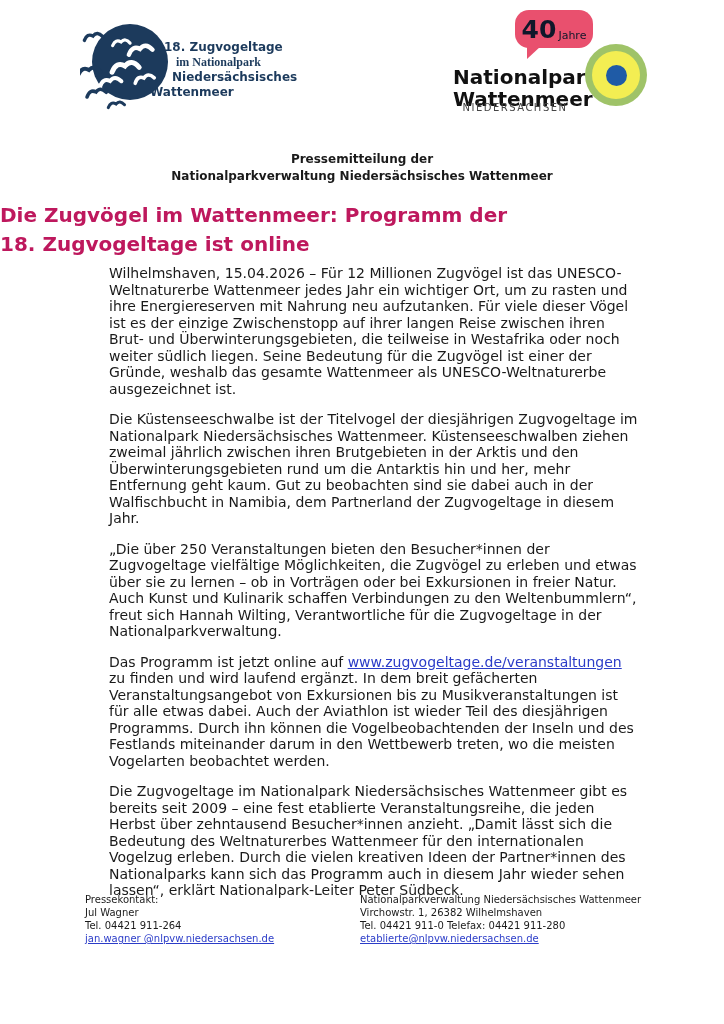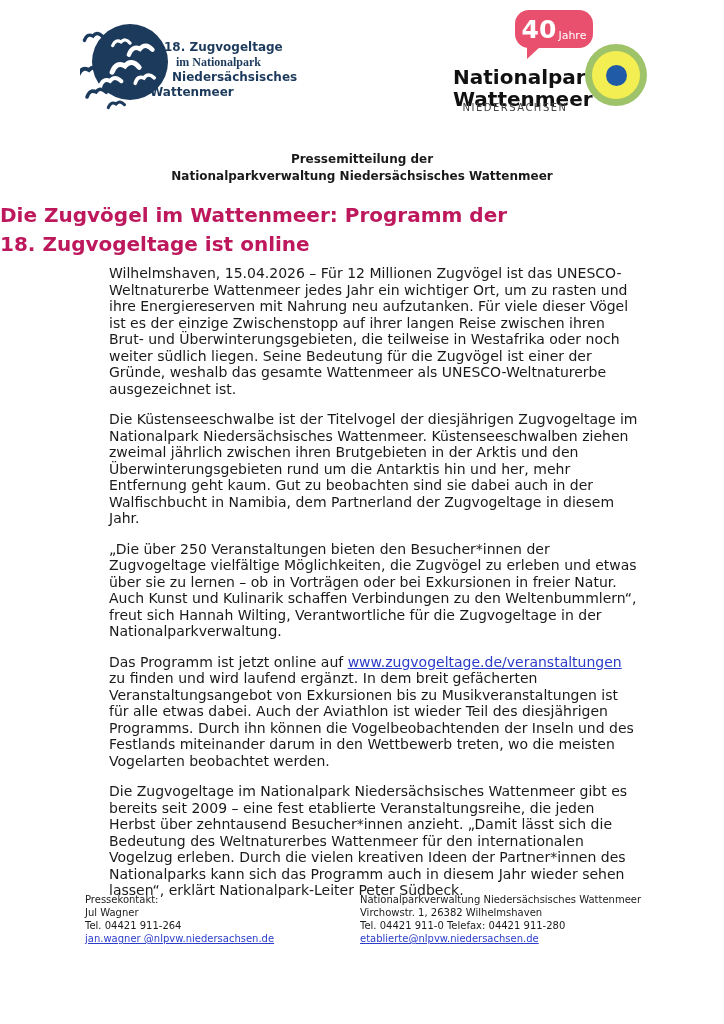--- a/index.html
+++ b/index.html
@@ -19,21 +19,21 @@
   .logo-left-text{position:absolute; left:70px; top:24px; font-weight:bold;
     font-size:12px; line-height:15px; color:var(--navy); white-space:nowrap;}
   .logo-left-text .l1{padding-left:14px; display:block;}
   .logo-left-text .l2{padding-left:26px; display:block;font-family:Liberation Serif, serif;}
   .logo-left-text .l3{padding-left:22px; display:block;}
   .logo-left-text .l4{padding-left:0; display:block;}
 
   .logo-right{position:absolute; left:453px; top:8px; width:205px; height:115px;}
   .badge{position:absolute; left:62px; top:2px; width:78px; height:38px;
     background:var(--pink); border-radius:14px; display:flex; align-items:flex-end;
-    justify-content:center; color:#ffffff; padding-bottom:5px;}
+    justify-content:center; color:#0f172a; padding-bottom:5px;}
   .badge::after{content:""; position:absolute; left:12px; bottom:-11px; width:0; height:0;
     border-top:13px solid var(--pink); border-right:14px solid transparent;}
   .badge-num{font-size:25px; font-weight:bold; line-height:26px;}
   .badge-word{font-size:11px; line-height:14px; margin-left:2px;}
   .np-title{position:absolute; left:0; top:58px; width:124px; text-align:center;
     font-weight:bold; font-size:20px; line-height:22px; color:#111111;}
   .np-title span{display:block;}
   .np-sub{position:absolute; left:0; top:94px; width:124px; text-align:center;
     font-size:10px; letter-spacing:1.5px; color:var(--gray);}
   .rings{position:absolute; left:132px; top:36px; width:62px; height:62px;

